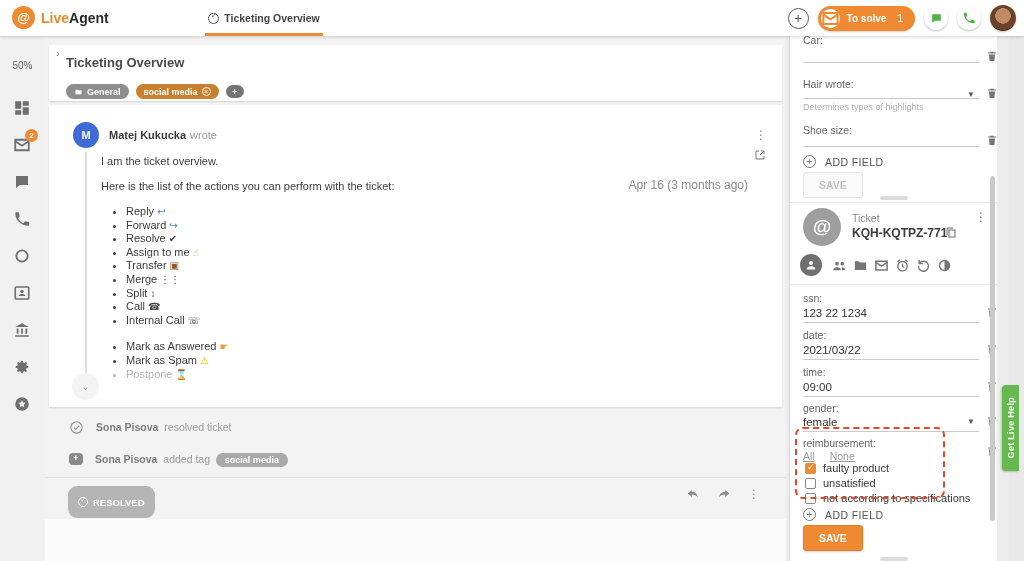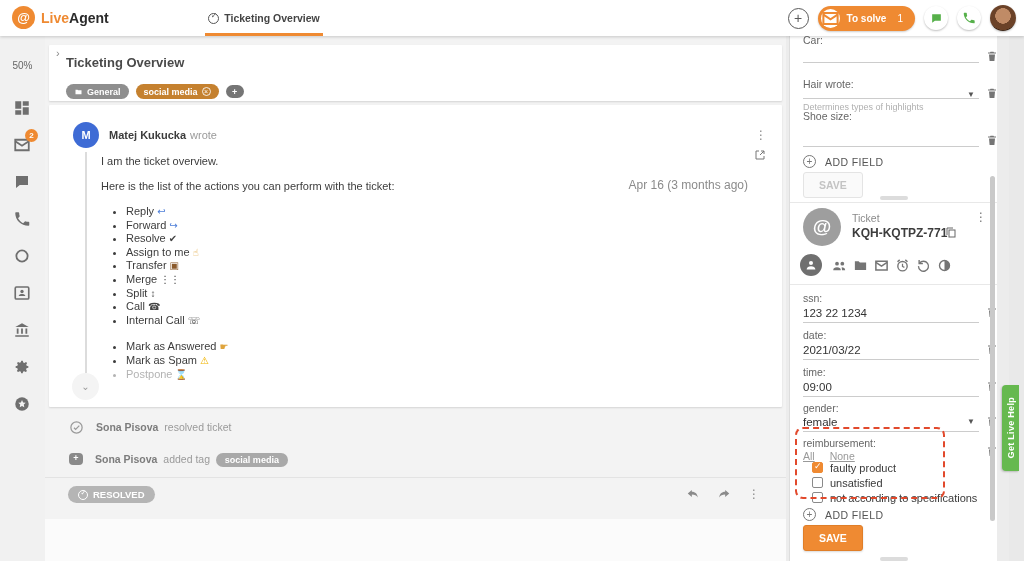--- a/index.html
+++ b/index.html
@@ -71,21 +71,21 @@
   .collapse-circle { position:absolute; left:23px; bottom:7px; width:27px; height:27px; border-radius:50%; background:#f4f4f4; color:#9a9a9a; font-size:10px; display:flex; align-items:center; justify-content:center; }
 
   .events { position:absolute; left:0; right:0; top:375px; }
   .event-row { height:32px; display:flex; align-items:center; padding-left:24px; gap:12px; font-size:10.5px; color:#9a9a9a; }
   .event-row b { color:#7c7c7c; }
   .event-ic { width:15px; height:15px; color:#9a9a9a; }
   .tagadd-ic { width:14px; height:12px; border-radius:4px; background:#8a8a8a; color:#fff; font-size:9px; line-height:11px; text-align:center; font-weight:bold; }
   .event-tag { background:#a9a9a9; color:#fff; font-size:9px; font-weight:bold; border-radius:8px; padding:2px 9px; }
 
   .resolved-bar { position:absolute; left:0; right:0; top:441px; height:41px; border-top:1px solid #e3e3e3; }
-  .resolved-pill { position:absolute; left:23px; top:8px; height:17px; background:#b5b5b5; border-radius:9px; color:#fff; font-size:9.5px; font-weight:bold; display:flex; align-items:center; gap:5px; padding:0 10px; }
+  .resolved-pill { position:absolute; left:23px; top:8px; height:32px; background:#b5b5b5; border-radius:9px; color:#fff; font-size:9.5px; font-weight:bold; display:flex; align-items:center; gap:5px; padding:0 10px; }
   .resolved-pill .chk-circle { border-color:#fff; width:10px; height:10px; }
   .resolved-pill .chk-circle::after { color:#fff; font-size:7px; left:1.5px; top:-2px; }
   .bar-icons { position:absolute; right:26px; top:9px; display:flex; gap:17px; align-items:center; color:#8a8a8a; }
   .bar-icons .ic { width:14px; height:14px; }
   .dots-v { font-size:12px; color:#8a8a8a; letter-spacing:0; }
   .bottom-white { position:absolute; left:0; right:0; top:483px; bottom:0; background:#fbfbfb; }
 
   
   .panel { position:absolute; left:789px; top:36px; width:208px; bottom:0; background:#fff; border-left:1px solid #ddd; overflow:hidden; z-index:6; }
   .flabel { position:absolute; left:13px; font-size:10.5px; color:#666; }
@@ -104,21 +104,21 @@
   .ticket-avatar { position:absolute; left:13px; top:172px; width:38px; height:38px; border-radius:50%; background:#9e9e9e; color:#fff; font-size:19px; font-weight:bold; display:flex; align-items:center; justify-content:center; }
   .ticket-type { position:absolute; left:62px; top:176px; font-size:10.5px; color:#8a8a8a; }
   .ticket-code { position:absolute; left:62px; top:190px; font-size:12px; font-weight:bold; color:#3d3d3d; }
   .copy-ic { position:absolute; left:155px; top:190px; width:12px; height:13px; color:#666; }
   .panel-dots { position:absolute; right:10px; top:174px; color:#777; font-size:12px; }
   .ptab { position:absolute; top:222px; width:15px; height:15px; color:#757575; }
   .ptab-active { position:absolute; left:10px; top:218px; width:22px; height:22px; border-radius:50%; background:#6f6f6f; color:#fff; display:flex; align-items:center; justify-content:center; }
   .ptab-active svg { width:14px; height:14px; }
   .links-row { position:absolute; left:13px; display:flex; gap:15px; font-size:10.5px; color:#999; }
   .links-row span { text-decoration:underline; }
-  .cb-row { position:absolute; left:22px; display:flex; align-items:flex-start; gap:7px; font-size:11px; color:#3a3a3a; }
+  .cb-row { position:absolute; left:15px; display:flex; align-items:flex-end; gap:7px; font-size:11px; color:#3a3a3a; }
   .cb { width:11px; height:11px; border:1.2px solid #8a8a8a; border-radius:2px; position:relative; flex:0 0 auto; }
   .cb.checked { background:#ef8a32; border-color:#ef8a32; }
   .cb.checked::after { content:"✓"; position:absolute; left:1px; top:-2px; color:#fff; font-size:9px; }
   .dashed-box { position:absolute; left:5px; top:391px; width:150px; height:72px; border:2px dashed #e2492c; border-radius:8px; pointer-events:none; }
   .panel-scroll { position:absolute; right:2px; top:140px; width:5px; height:345px; border-radius:3px; background:#c9c9c9; }
 
   .right-gutter { position:absolute; left:1009px; right:0; top:36px; bottom:0; background:#e9e9e9; }
   .live-help { position:absolute; left:1002px; top:385px; width:17px; height:86px; background:#66b94f; border-radius:4px 0 0 4px; box-shadow:-1px 1px 2px rgba(0,0,0,.2); display:flex; align-items:center; justify-content:center; z-index:40; }
   .live-help span { writing-mode:vertical-rl; transform:rotate(180deg); color:#fff; font-size:9px; font-weight:bold; letter-spacing:.3px; }
 
@@ -331,21 +331,21 @@
     <div class="flabel" style="top:42px">Hair wrote:</div>
     <span class="caret" style="top:54px">▼</span>
     <div class="fline" style="top:62px"></div>
     <span class="trash ic" style="top:51px">
         <svg viewBox="0 0 24 24">
           <path d="M6 8h12l-1.2 13H7.2L6 8zm10-4l-1-1.5h-6L8 4H4v2h16V4h-4z" fill="currentColor"></path>
         </svg>
       </span>
     <div class="fhelp" style="top:66px">Determines types of highlights</div>
 
-    <div class="flabel" style="top:74px">Shoe size:</div>
+    <div class="flabel" style="top:88px">Shoe size:</div>
     <div class="fline" style="top:110px"></div>
     <span class="trash ic" style="top:98px">
         <svg viewBox="0 0 24 24">
           <path d="M6 8h12l-1.2 13H7.2L6 8zm10-4l-1-1.5h-6L8 4H4v2h16V4h-4z" fill="currentColor"></path>
         </svg>
       </span>
 
     <div class="addfield" style="top:119px">
       <span class="pluso">+</span>
       <span>ADD FIELD</span>

